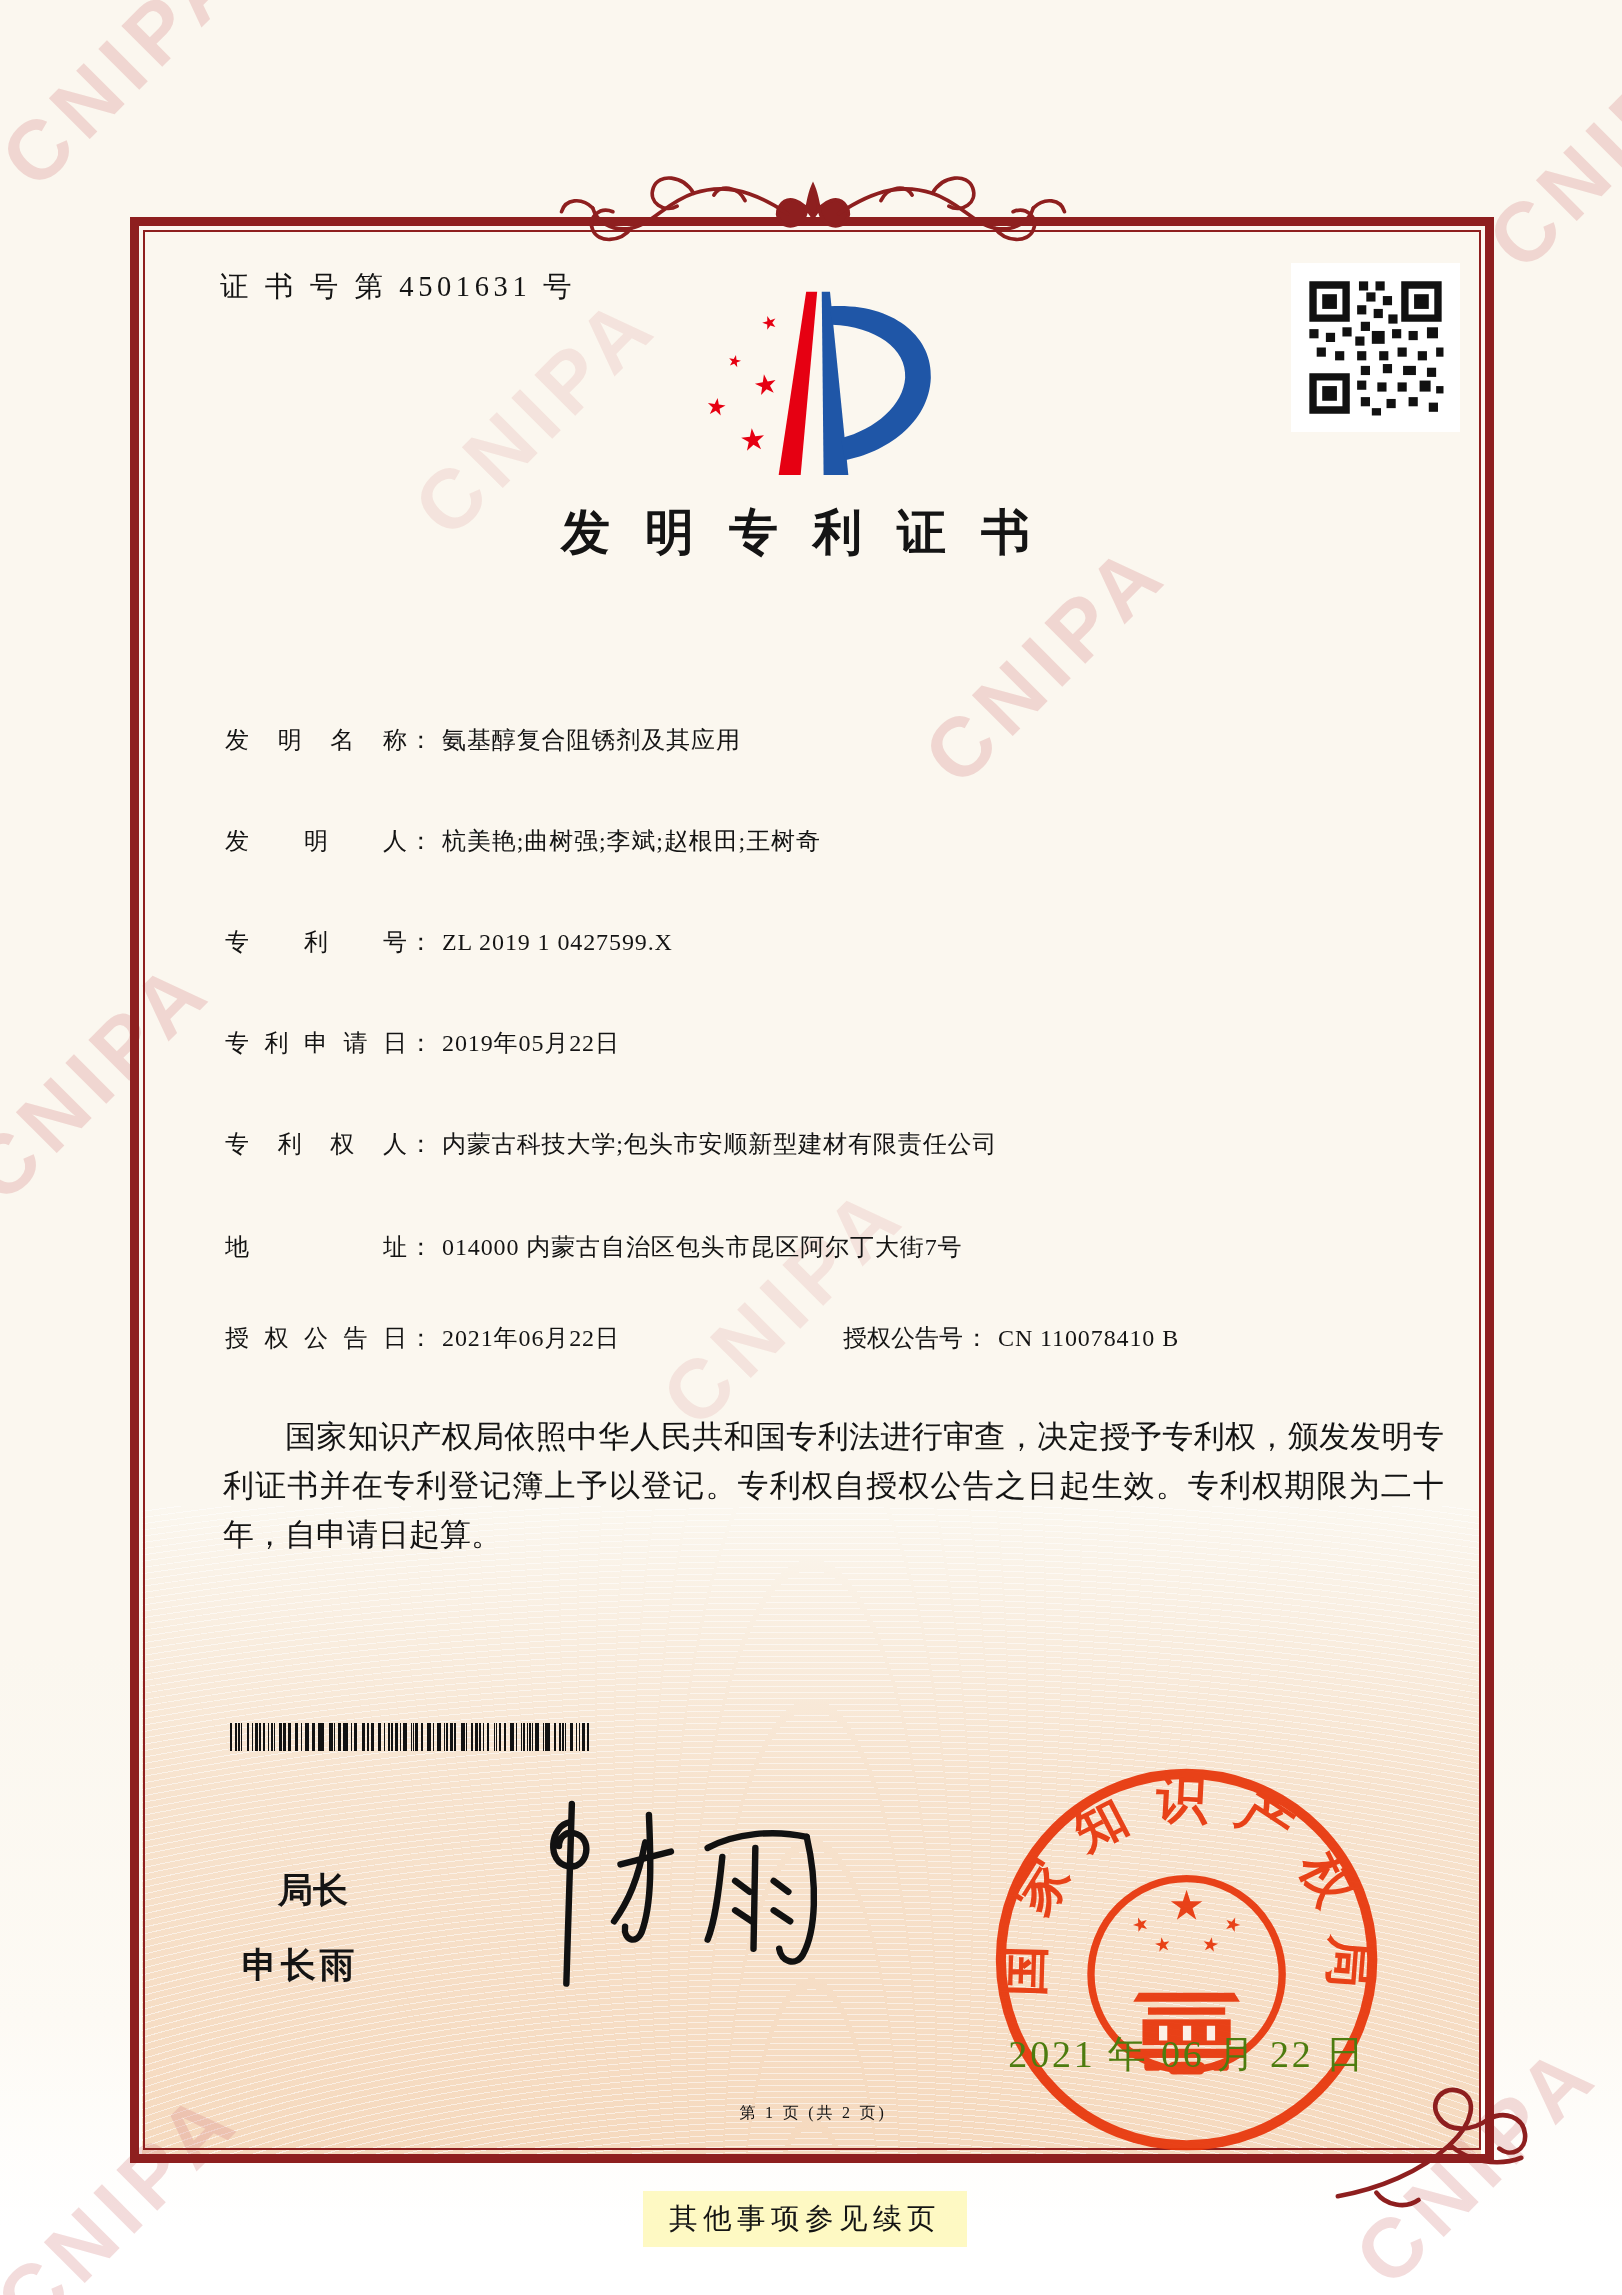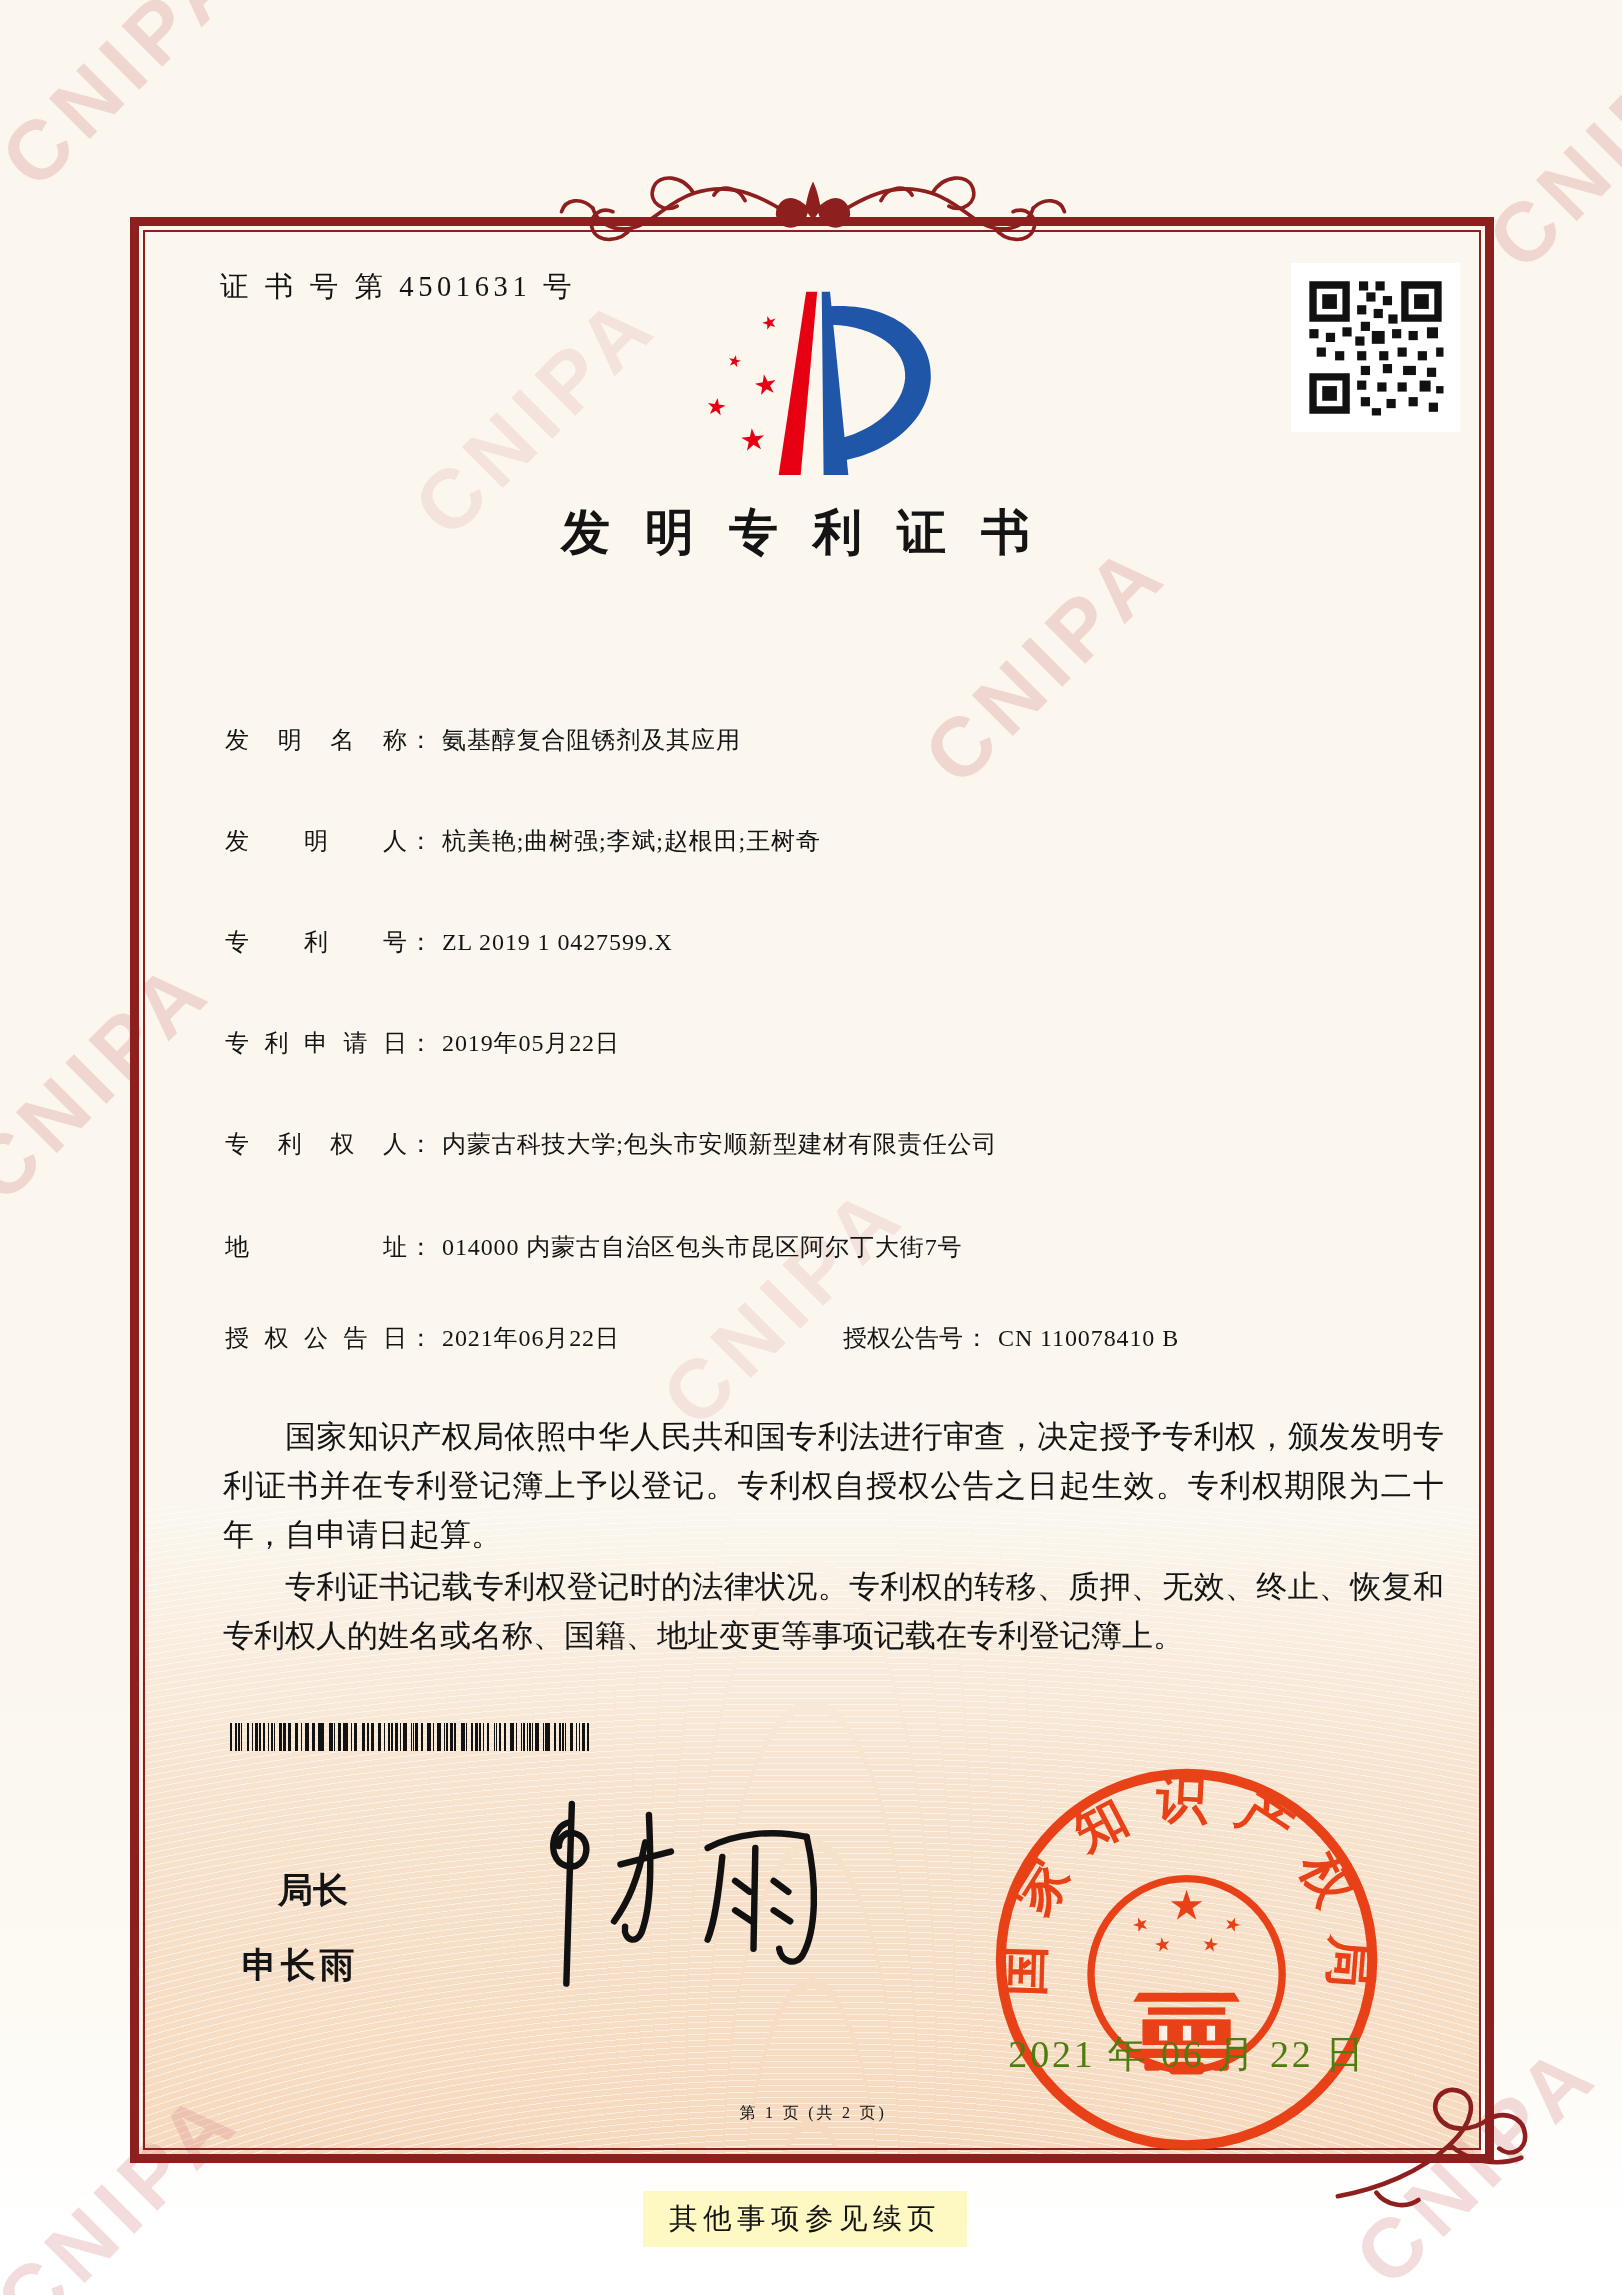--- a/index.html
+++ b/index.html
@@ -201,21 +201,20 @@
 
 <div class="row" style="top:1278px">
   <span class="lbl lbl5">授权公告日</span><span class="colon">：</span><span class="val">2021年06月22日</span>
 </div>
 <div class="row" style="left:843px;top:1278px">
   <span>授权公告号</span><span class="colon">：</span><span class="val">CN 110078410 B</span>
 </div>
 
 <div class="legal">
   <p>国家知识产权局依照中华人民共和国专利法进行审查，决定授予专利权，颁发发明专利证书并在专利登记簿上予以登记。专利权自授权公告之日起生效。专利权期限为二十年，自申请日起算。</p>
-  <p>专利证书记载专利权登记时的法律状况。专利权的转移、质押、无效、终止、恢复和专利权人的姓名或名称、国籍、地址变更等事项记载在专利登记簿上。</p>
 </div>
 
 <div class="barcode"></div>
 
 <div class="officer-title">局长</div>
 <div class="officer-name">申长雨</div>
 
 <svg class="signature" width="432" height="211" viewBox="0 0 470 230">
   <g stroke="#111" fill="none" stroke-width="7" stroke-linecap="round" stroke-linejoin="round">
     <path d="M150,34 C128,38 124,78 148,82 C170,86 176,50 154,46 C146,44 138,50 138,60"></path>

